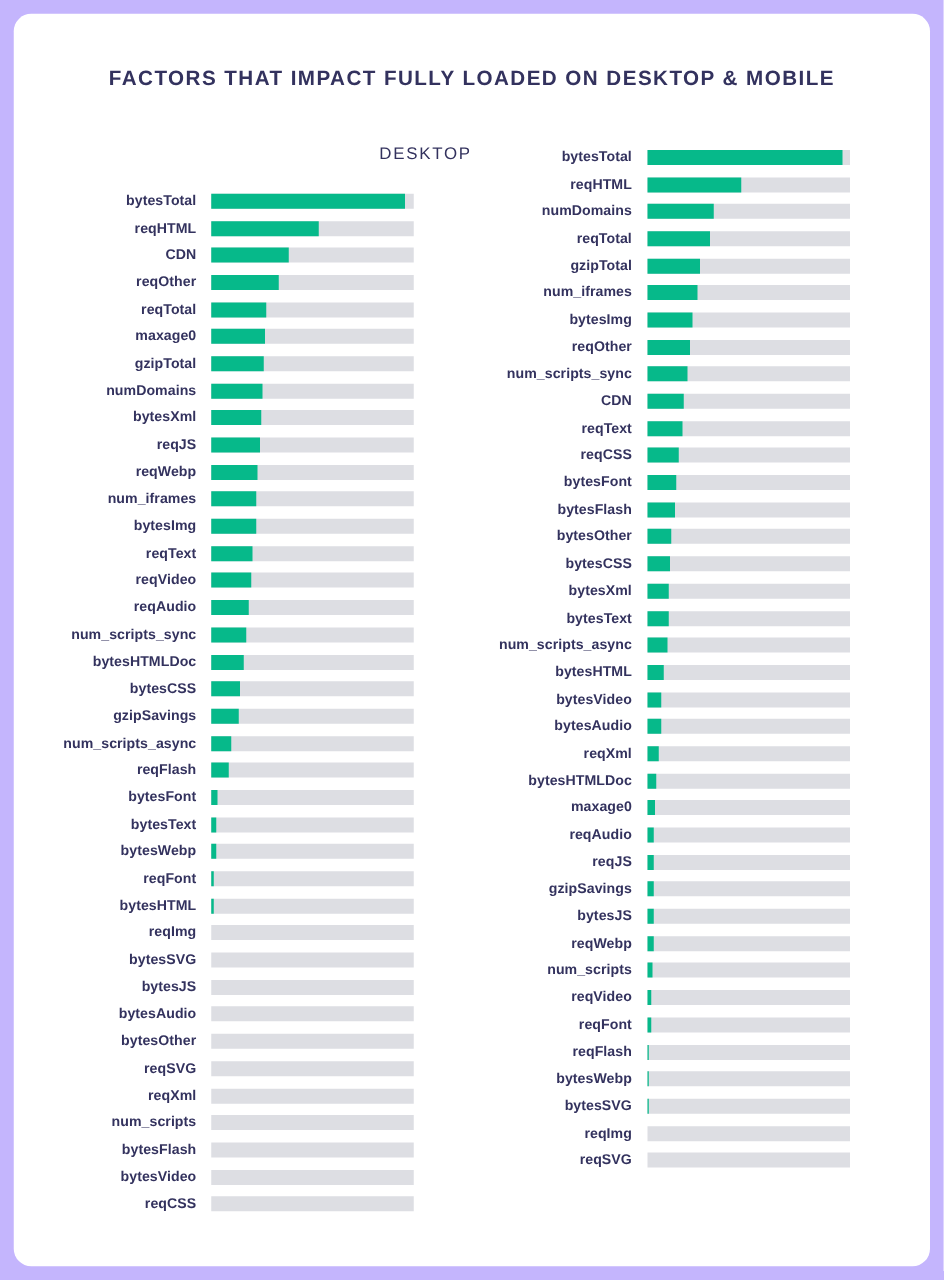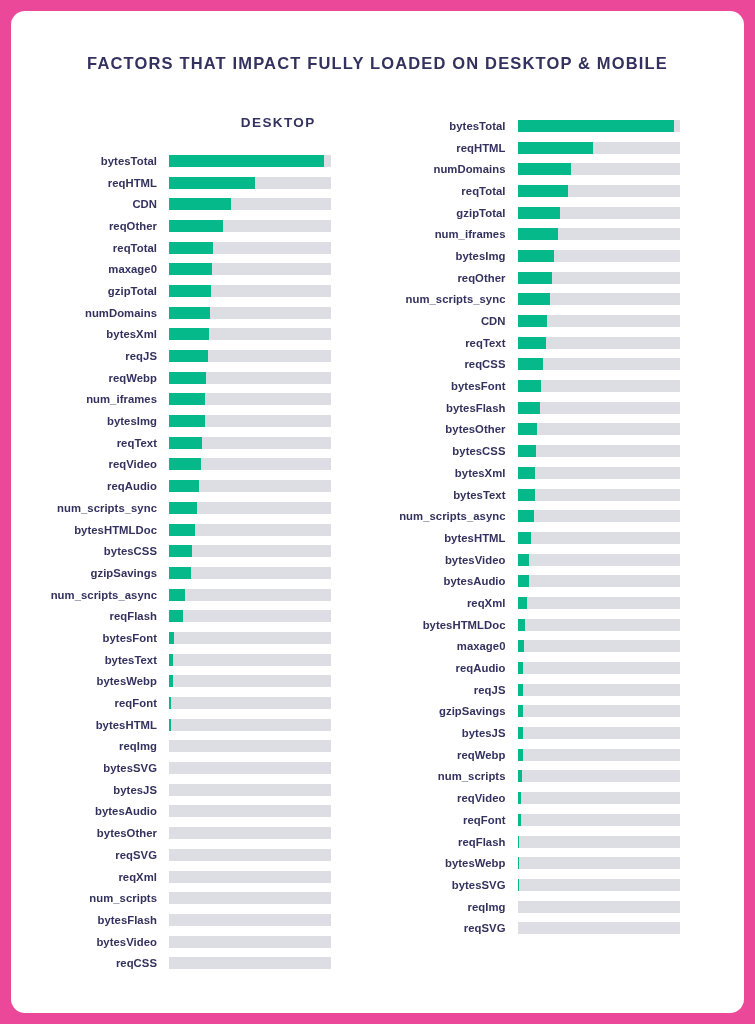--- a/index.html
+++ b/index.html
@@ -11,21 +11,21 @@
   body {
     width: 755px;
     height: 1024px;
     font-family: "Liberation Sans", sans-serif;
     overflow: hidden;
   }
   .canvas {
     position: relative;
     width: 755px;
     height: 1024px;
-    background: #ec4899;
+    background: #c4b5fd;
     display: flex;
     align-items: center;
     justify-content: center;
   }
   .card {
     position: relative;
     width: 733px;
     height: 1002px;
     background: #ffffff;
     border-radius: 14px;
@@ -49,25 +49,25 @@
     left: 0;
     width: 100%;
     display: flex;
   }
   .panel {
     width: 50%;
     position: relative;
   }
   .panel-title {
     font-size: 13.5px;
-    font-weight: bold;
+    font-weight: normal;
     letter-spacing: 1.4px;
     color: #33325e;
     text-transform: uppercase;
-    text-align: center;
+    text-align: right;
     margin-bottom: 20px;
   }
   .panel-left .panel-title { padding-left: 168px; }
   .panel-right .panel-title { padding-left: 135px; }
 
   .rows { position: relative; }
 
   .row {
     display: flex;
     align-items: center;

